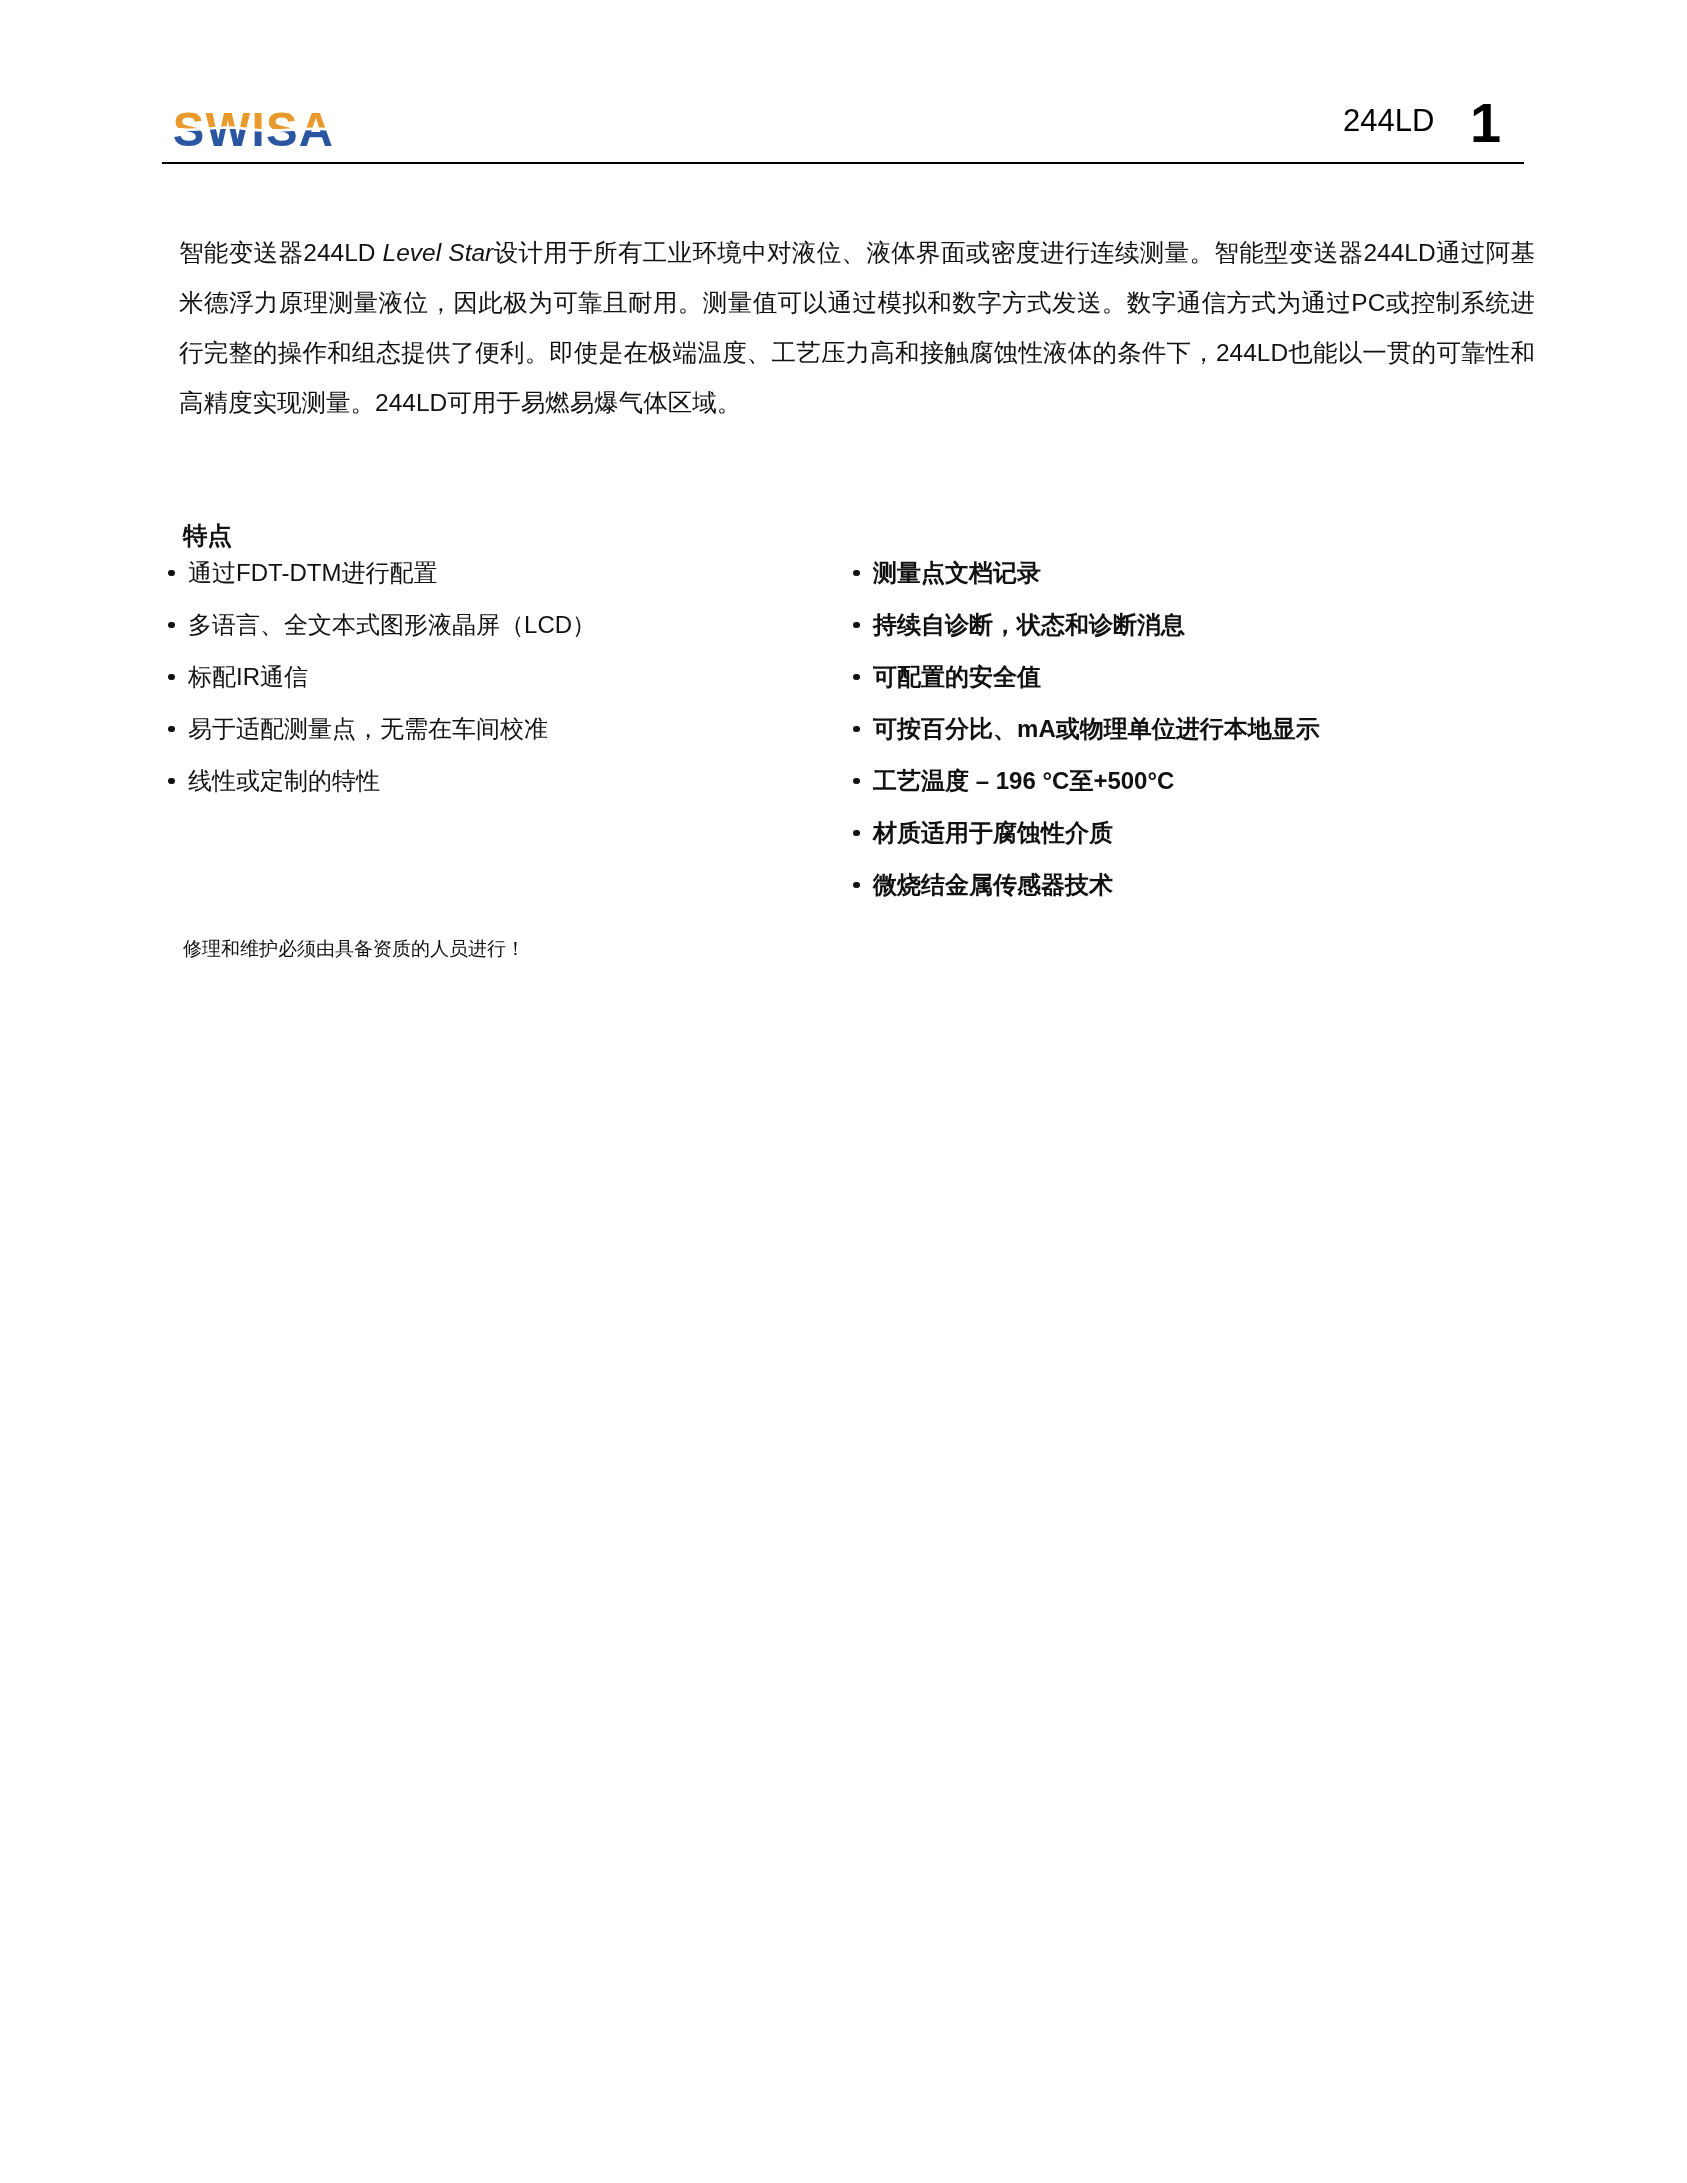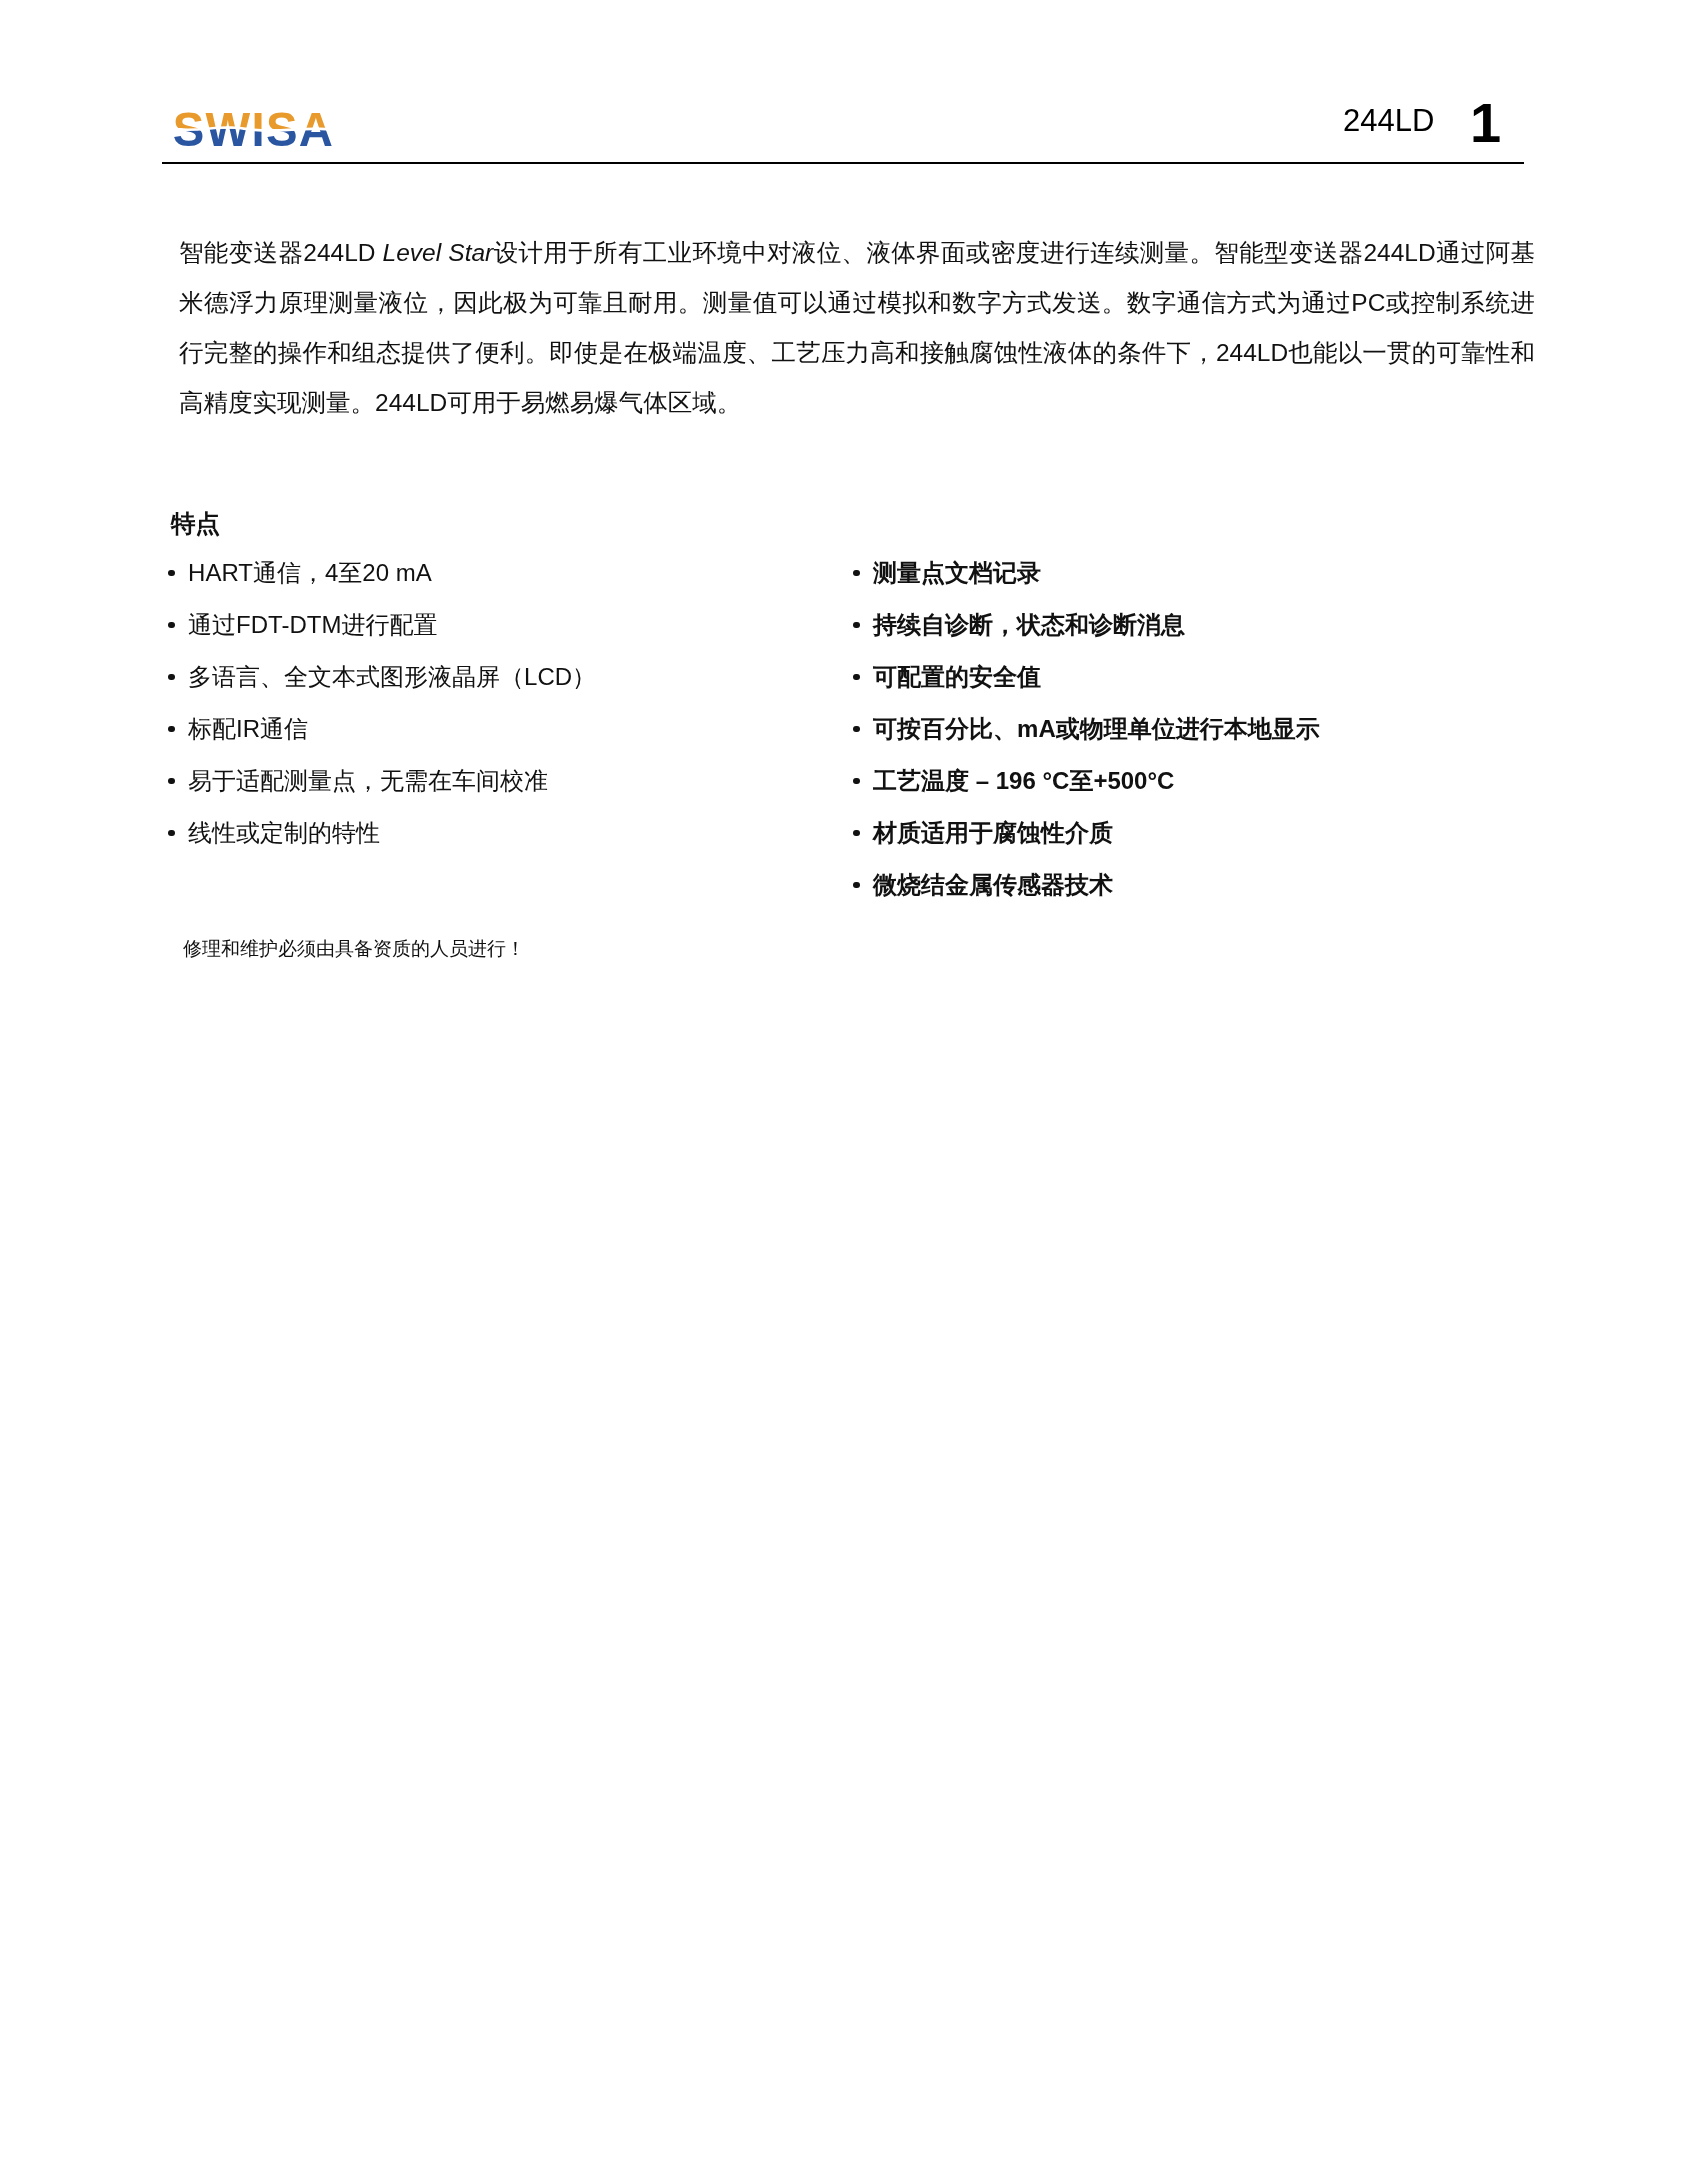--- a/index.html
+++ b/index.html
@@ -6,21 +6,21 @@
   body { width: 1687px; height: 2183px; position: relative; overflow: hidden;
          font-family: "Liberation Sans", "DejaVu Sans", sans-serif; color: #111; }
   .abs { position: absolute; }
   #logo { left: 171px; top: 105px; width: 165px; height: 46px; }
   #doc-code { left: 1343px; top: 101px; font-size: 31px; line-height: 40px; color: #000000; }
   #page-num { left: 1470px; top: 93px; font-size: 56px; line-height: 60px; font-weight: bold; color: #000; }
   #header-rule { left: 162px; top: 162px; width: 1362px; height: 2px; background: #000; }
   #intro { left: 167px; top: 216px; width: 1356px; font-size: 24.5px; line-height: 50px;
            text-align: justify; text-align-last: left; color: #111; margin: 12px; }
   #intro i { font-style: italic; }
-  #features-heading { left: 167px; top: 504px; font-size: 24.5px; line-height: 32px; font-weight: bold; margin: 4px; color: #111; }
+  #features-heading { left: 167px; top: 504px; font-size: 24.5px; line-height: 32px; font-weight: bold; margin: 16px; color: #111; }
   .col { position: absolute; top: 547px; margin: 0; padding: 0; list-style: none; }
   #col-left { left: 167px; width: 662px; }
   #col-right { left: 852px; width: 662px; font-weight: bold; }
   .feat { height: 52px; display: flex; align-items: center; font-size: 24px; color: #111; white-space: nowrap; }
   .bullet { display: inline-block; width: 6.6px; height: 6.6px; border-radius: 50%; background: #111; margin: 0 13.2px 0 1.3px; flex: 0 0 auto; }
   #service-note { left: 167px; top: 921px; font-size: 19px; line-height: 24px; color: #111; margin: 16px; }
 </style>
 </head>
 <body>
 
@@ -42,24 +42,20 @@
 </div>
 <div id="doc-code" class="abs">244LD</div>
 <div id="page-num" class="abs">1</div>
 <div id="header-rule" class="abs"></div>
 
 <p id="intro" class="abs"><span>智能变送器244LD </span><i>Level Star</i><span>设计用于所有工业环境中对液位、液体界面或密度进行连续测量。智能型变送器244LD通过阿基米德浮力原理测量液位，因此极为可靠且耐用。测量值可以通过模拟和数字方式发送。数字通信方式为通过PC或控制系统进行完整的操作和组态提供了便利。即使是在极端温度、工艺压力高和接触腐蚀性液体的条件下，244LD也能以一贯的可靠性和高精度实现测量。244LD可用于易燃易爆气体区域。</span></p>
 
 <h2 id="features-heading" class="abs">特点</h2>
 
 <ul id="col-left" class="col">
-  <li class="feat">
-      <span class="bullet"></span>
-      <span>HART通信，4至20 mA</span>
-    </li>
   <li class="feat">
       <span class="bullet"></span>
       <span>通过FDT-DTM进行配置</span>
     </li>
   <li class="feat">
       <span class="bullet"></span>
       <span>多语言、全文本式图形液晶屏（LCD）</span>
     </li>
   <li class="feat">
       <span class="bullet"></span>

